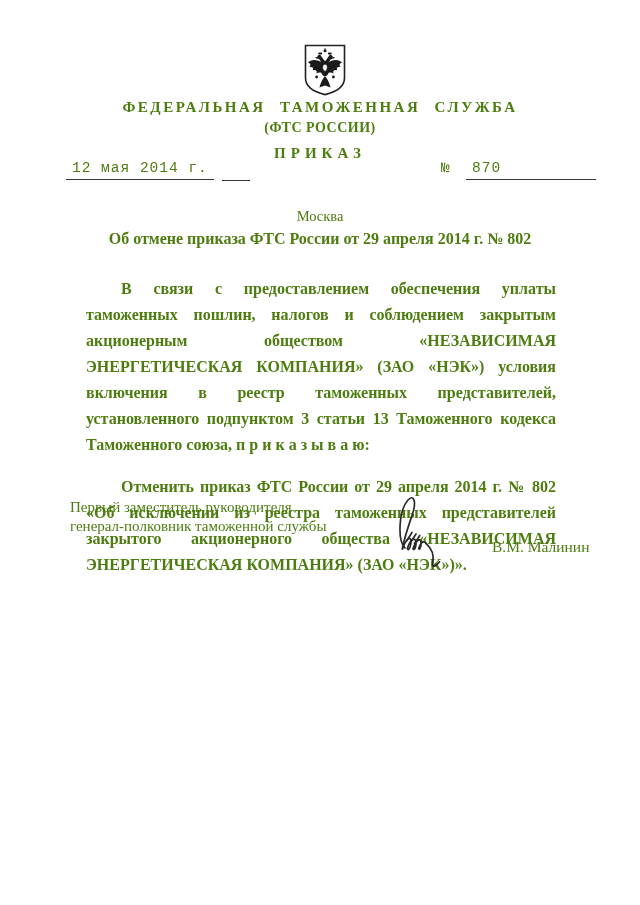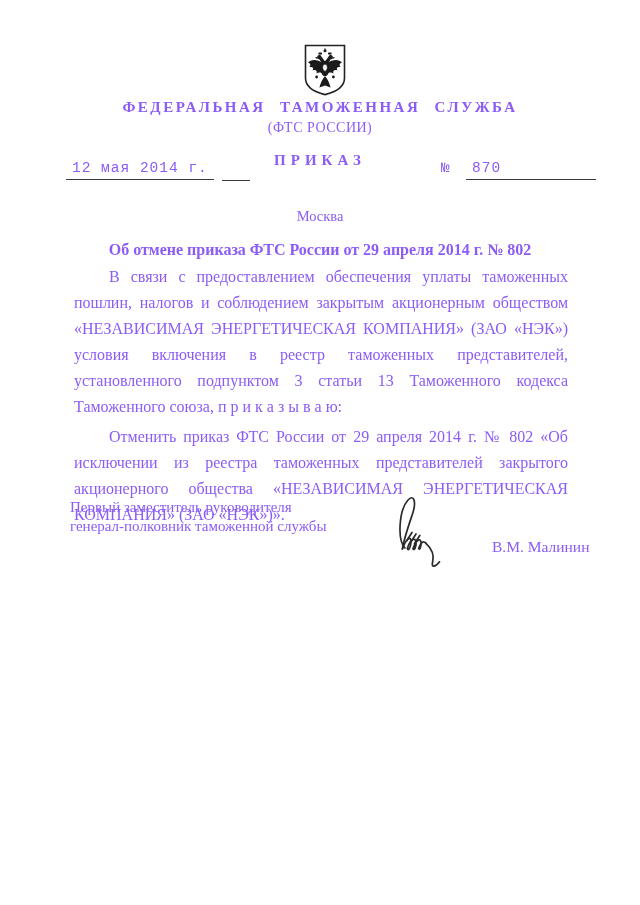--- a/index.html
+++ b/index.html
@@ -2,42 +2,42 @@
 <html><head>
 <meta charset="utf-8">
 <style>
   html,body{margin:0;padding:0;background:#e8e8e8;}
   .page{
     position:relative;
     width:640px;height:905px;
     margin:0 auto;
     background:#ffffff;
     font-family:"Liberation Serif","DejaVu Serif",serif;
-    color:#8b5cf6;
+    color:#4d7c0f;
     overflow:hidden;
   }
   .abs{position:absolute;}
   .centered{left:0;width:640px;text-align:center;}
 
   .emblem{left:304px;top:44px;width:42px;height:52px;}
   .emblem svg{display:block;width:100%;height:100%;}
 
   .org-name{
     top:99px;
     font-weight:bold;font-size:15px;
     letter-spacing:2.5px;word-spacing:8px;
     white-space:nowrap;
   }
   .org-abbr{
     top:120px;
-    font-weight:normal;font-size:14px;
+    font-weight:bold;font-size:14px;
     letter-spacing:0.5px;
   }
   .doc-type{
-    top:152px;
+    top:145px;
     font-weight:bold;font-size:15px;
     letter-spacing:5px;
   }
 
   .req-line{top:160px;left:0;width:592px;height:21px;font-family:"Liberation Mono","DejaVu Sans Mono",monospace;font-size:14.5px;letter-spacing:1px;}
   .date-field{
     position:absolute;left:66px;top:0;width:148px;height:20px;
     border-bottom:1.5px solid #3a3a3a;
     padding-left:6px;box-sizing:border-box;
     white-space:nowrap;
@@ -49,28 +49,28 @@
   .num-sign{position:absolute;left:441px;top:0;height:20px;}
   .num-field{
     position:absolute;left:458px;top:0;width:130px;height:20px;
     border-bottom:1.5px solid #3a3a3a;
     padding-left:6px;box-sizing:border-box;
     white-space:nowrap;
     margin-left:8px;
   }
 
   .city{top:208px;font-size:14.5px;}
-  .doc-title{top:241px;font-weight:bold;font-size:16px;}
+  .doc-title{top:230px;font-weight:bold;font-size:16px;}
 
   .body-text{
     top:260px;left:70px;width:502px;
     font-size:16px;line-height:26px;
     text-align:justify;
   }
-  .body-text p{margin:4px;text-indent:35px;}
+  .body-text p{margin:16px;text-indent:35px;font-weight:bold;}
 
   .sig-position{
     top:498px;left:70px;
     font-size:15px;line-height:18.5px;
   }
   .sig-image{left:393px;top:491px;width:68px;height:84px;}
   .sig-image svg{display:block;width:100%;height:100%;}
   .sig-name{left:492px;top:538px;font-size:15.5px;white-space:nowrap;}
 </style>
 </head>

